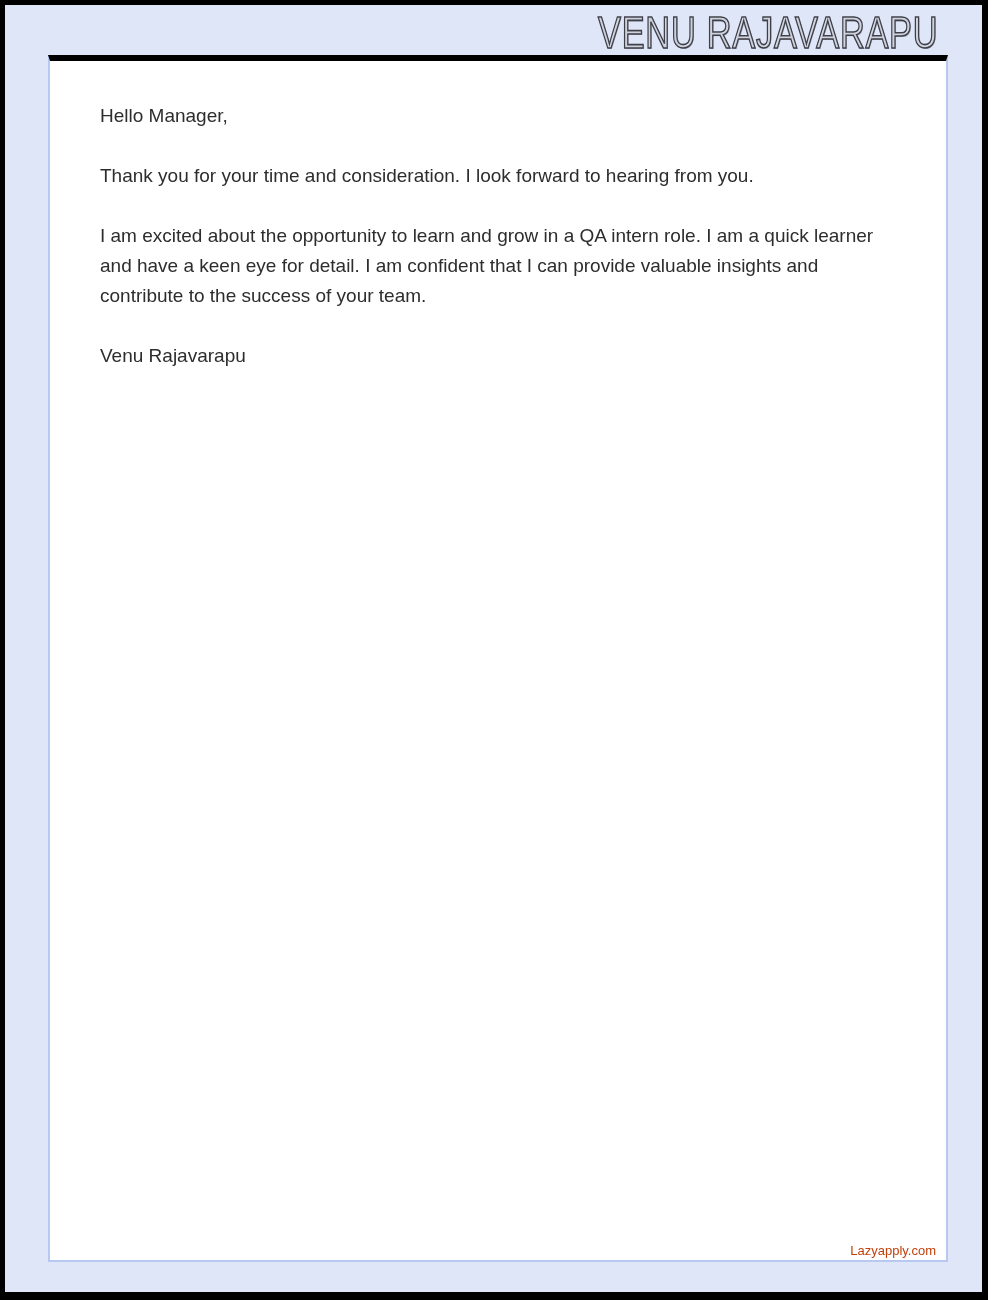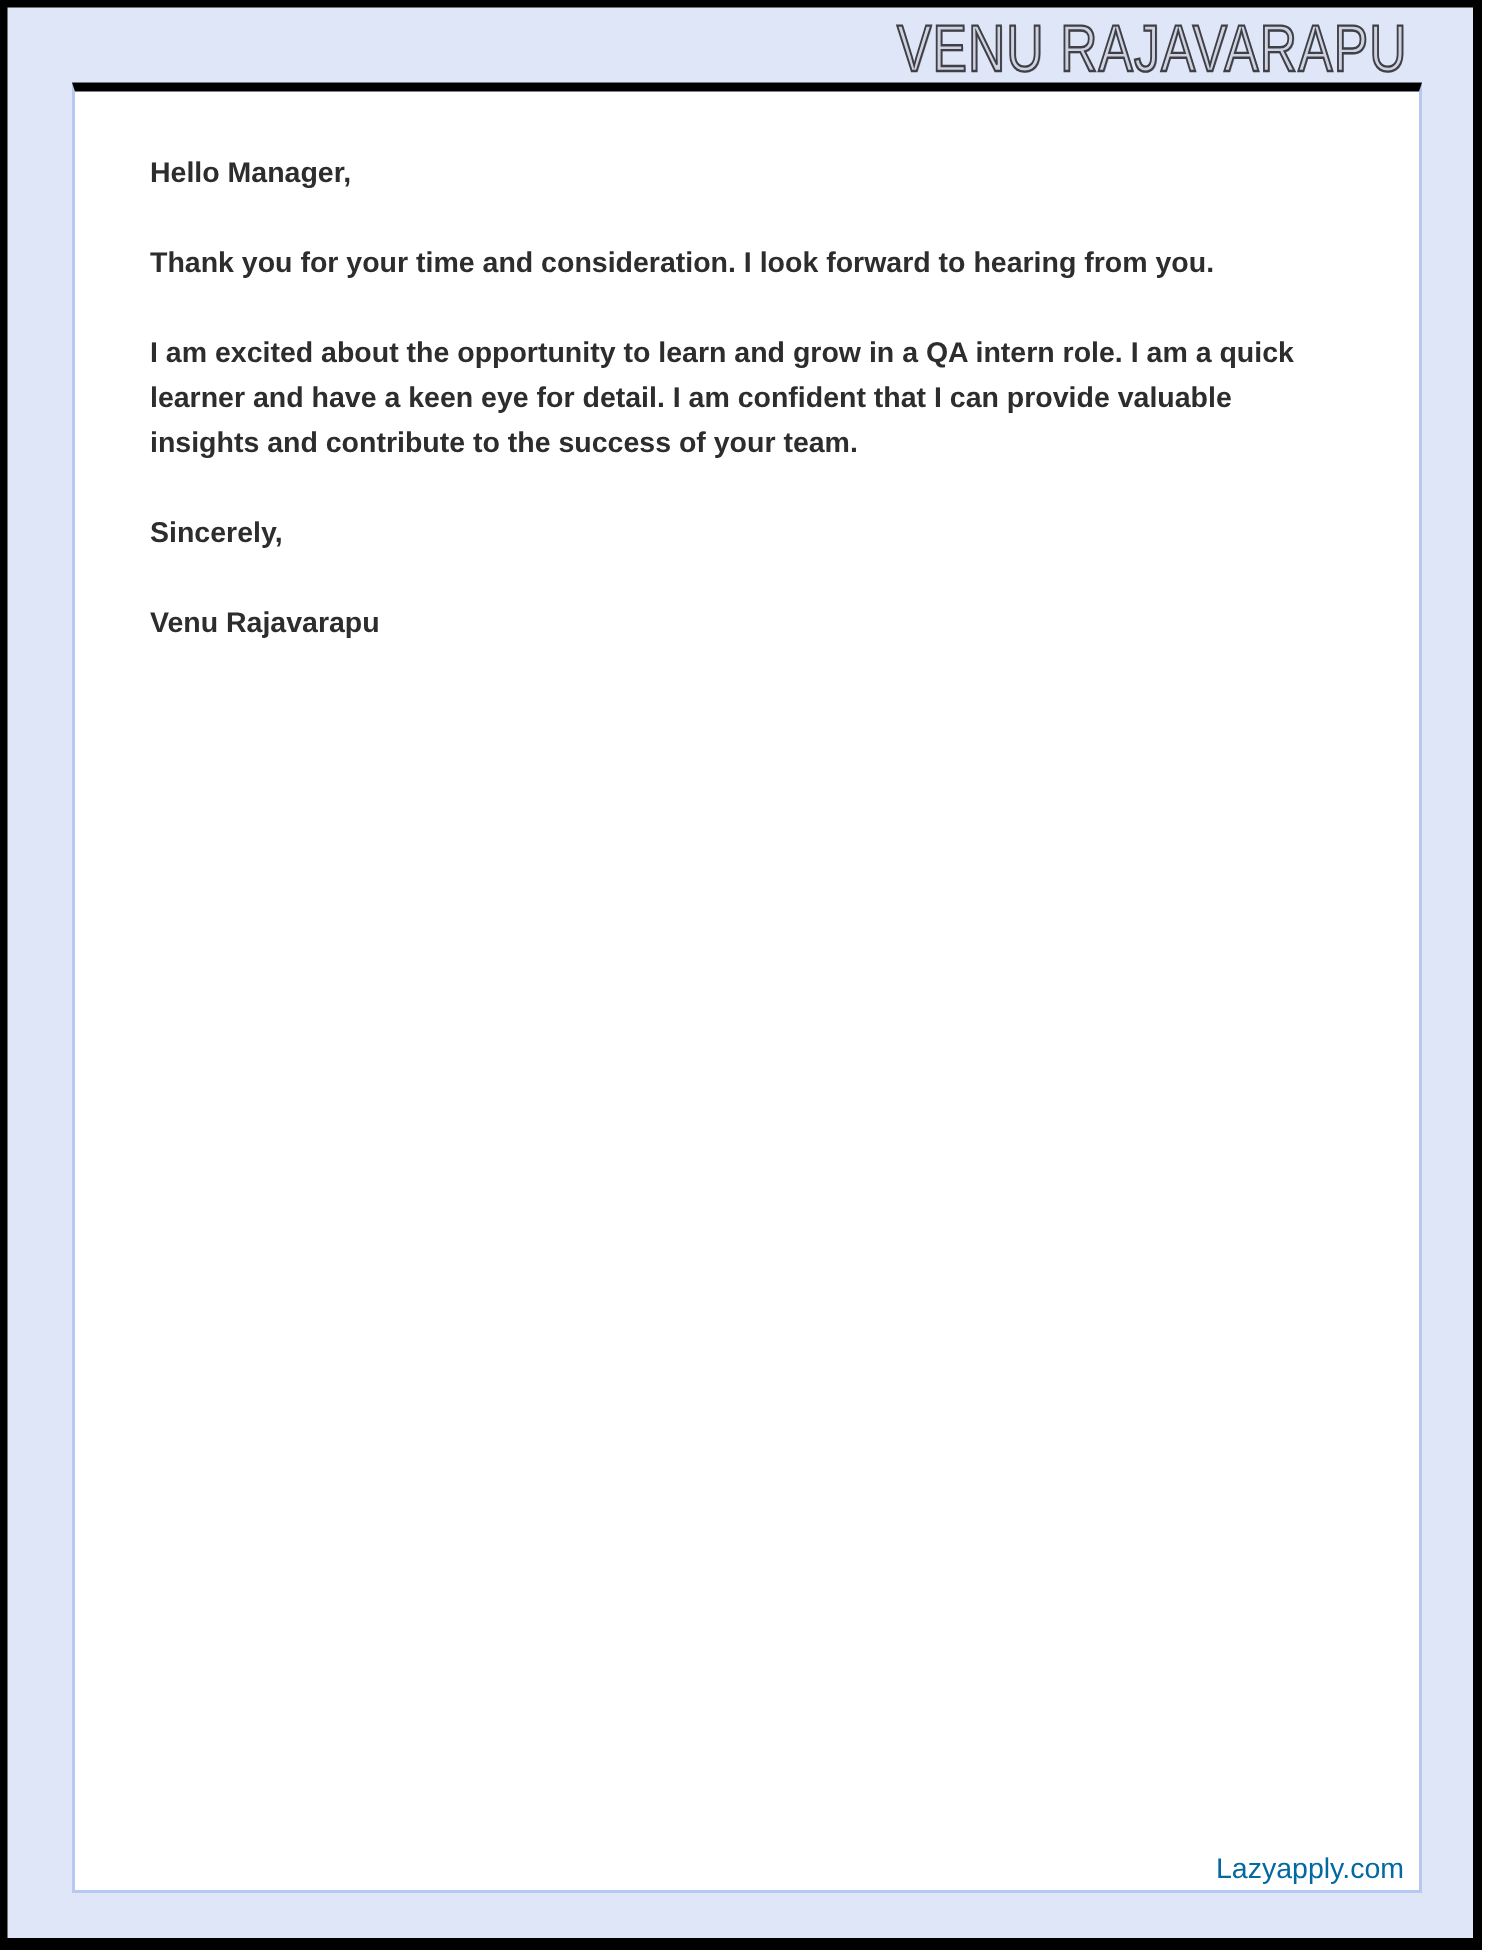--- a/index.html
+++ b/index.html
@@ -49,57 +49,56 @@
   }
 
   .letter-body {
     padding: 40px 52px 0 50px;
     font-size: 19px;
     line-height: 30px;
     color: #2d2d2d;
     font-weight: 400;
   }
 
-  .letter-body p { margin: 0 0 30px 0; font-weight: bold; }
+  .letter-body p { margin: 0 0 30px 0; }
 
   .signature-name { margin-bottom: 10px !important; }
 
   .date-link {
     color: #2094f3;
     text-decoration: none;
     cursor: pointer;
   }
 
   .footer-brand {
     position: absolute;
     right: 10px;
     bottom: 2px;
-    font-size: 19px;
-    color: #0369a1;
+    font-size: 13px;
+    color: #c2410c;
   }
 </style>
 </head>
 <body>
 
 <div class="page">
 
   <div class="header-name">VENU RAJAVARAPU</div>
 
   <div class="sheet">
 
     <div class="letter-body">
 
       <p>Hello Manager,</p>
 
 
       <p>Thank you for your time and consideration. I look forward to hearing from you.</p>
 
       <p>I am excited about the opportunity to learn and grow in a QA intern role. I am a quick learner and have a keen eye for detail. I am confident that I can provide valuable insights and contribute to the success of your team.</p>
 
-      <p>Sincerely,</p>
 
       <p class="signature-name">Venu Rajavarapu</p>
 
 
     </div>
 
     <div class="footer-brand">Lazyapply.com</div>
 
   </div>
 

